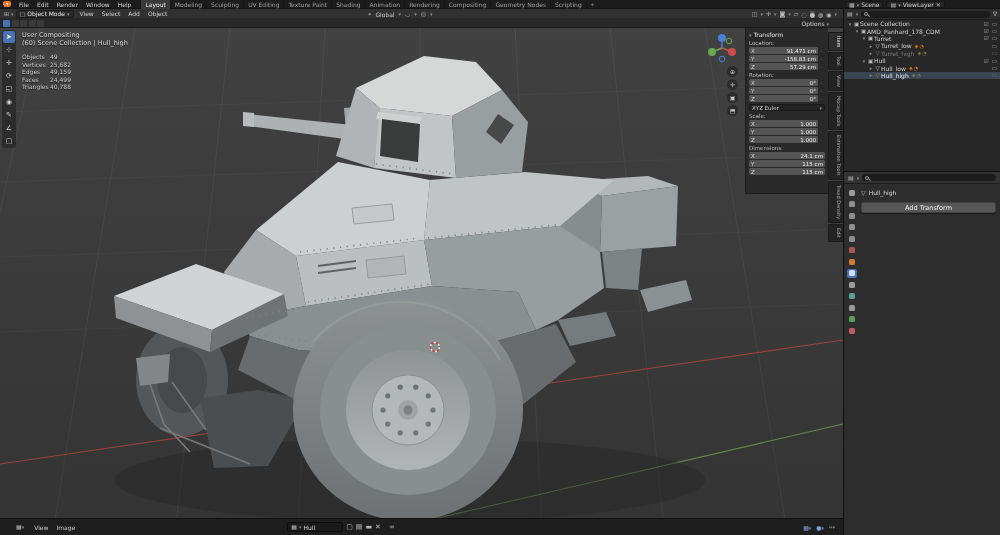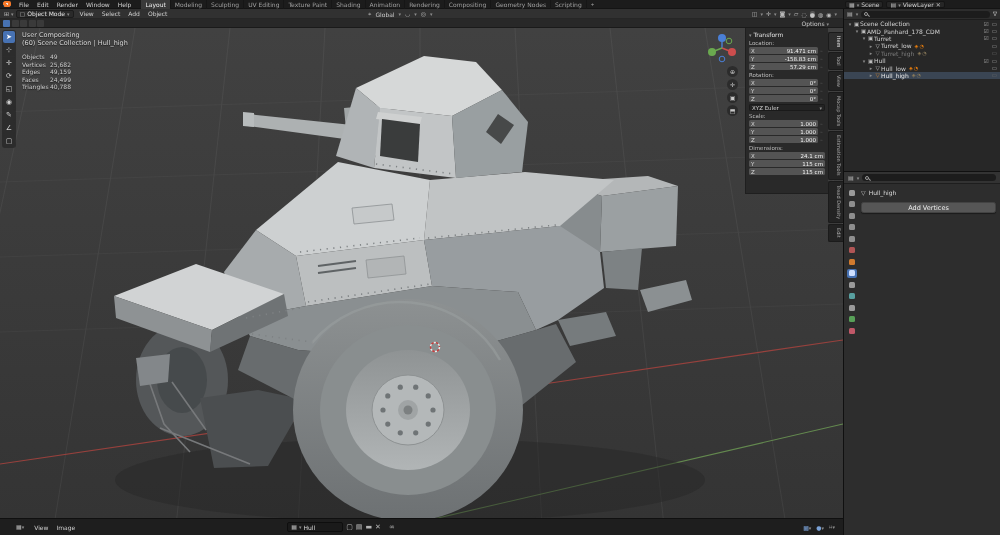--- a/index.html
+++ b/index.html
@@ -636,16 +636,16 @@
         </div>
         <div class="ptab">
           <span class="dot" style="background: rgb(192, 88, 104);"></span>
         </div>
       </div>
     <div class="props-content">
       <div class="breadcrumb">
         <span class="hicon">▽</span>
         <span>Hull_high</span>
       </div>
-      <div class="add-modifier">Add Vertices</div>
+      <div class="add-modifier">Add Transform</div>
     </div>
   </div>
 </div>
 
 </body></html>

